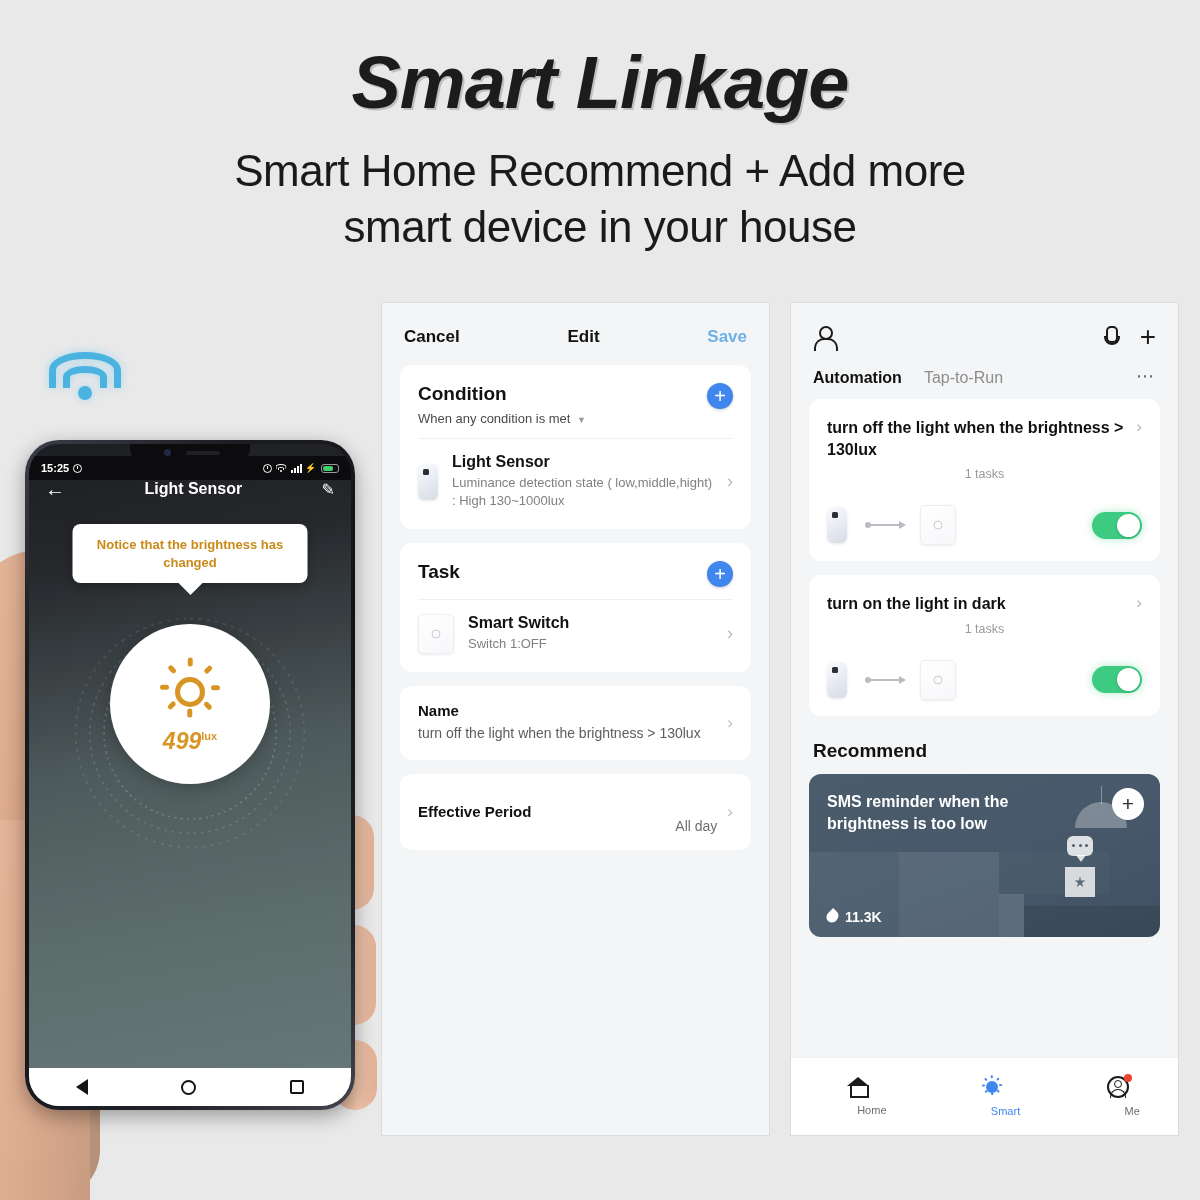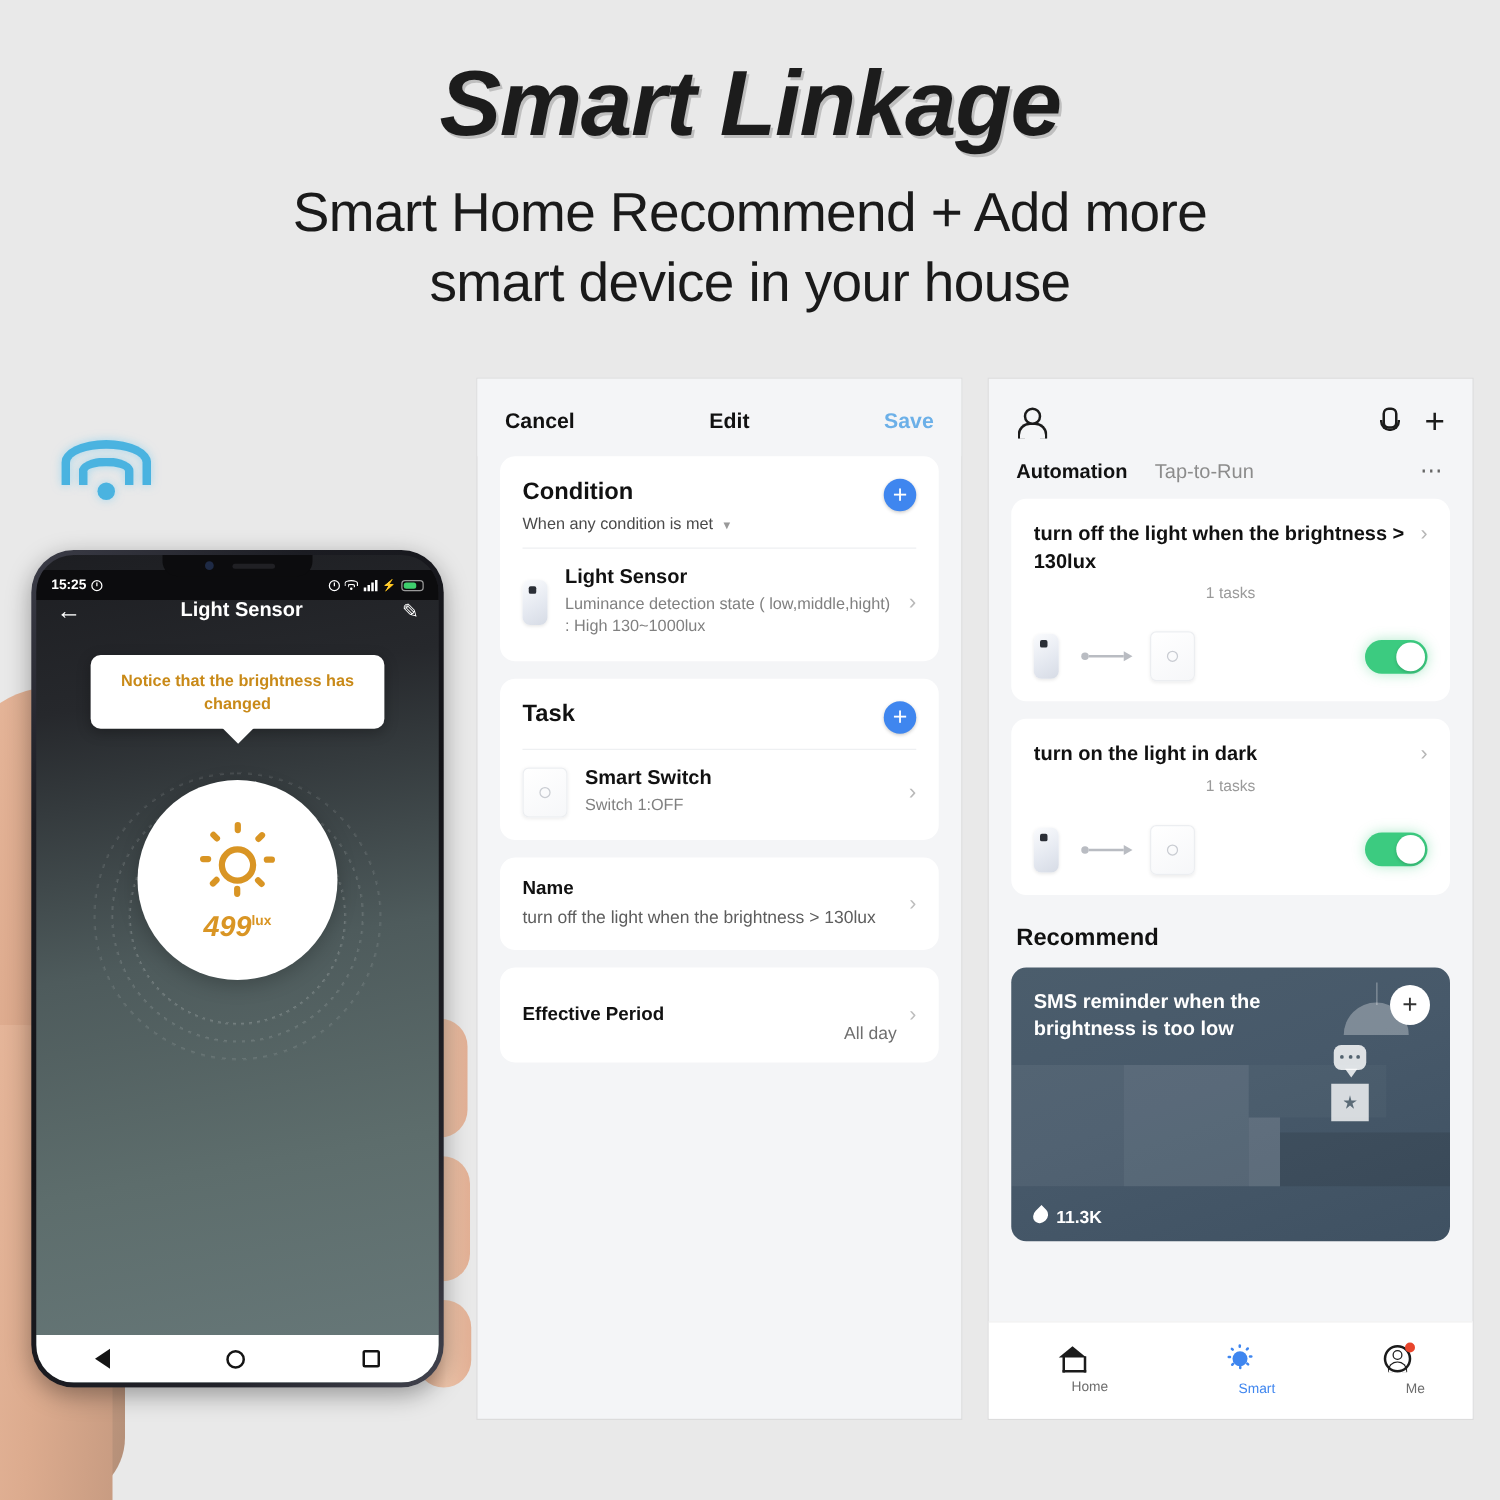--- a/index.html
+++ b/index.html
@@ -229,21 +229,21 @@
   .auto-card .ac-row { display: flex; align-items: center; margin-top: 24px; }
   .ac-arrow { display: flex; align-items: center; margin: 0 14px 0 18px; }
   .ac-arrow .cdot { width: 6px; height: 6px; border-radius: 50%; background: #b9bcc2; }
   .ac-arrow .line { width: 28px; height: 1.6px; background: #b9bcc2; }
   .ac-arrow .head { width: 0; height: 0; border-top: 4.5px solid transparent; border-bottom: 4.5px solid transparent; border-left: 7px solid #b9bcc2; }
   .toggle { margin-left: auto; width: 50px; height: 27px; border-radius: 16px; background: #3ccb80; position: relative; box-shadow: 0 0 10px rgba(60,203,128,0.4); }
   .toggle::after { content:''; position:absolute; right: 2px; top: 2px; width: 23px; height: 23px; border-radius: 50%; background: #fff; box-shadow: 0 1px 3px rgba(0,0,0,0.18); }
 
   .rec-title { font-size: 19px; font-weight: bold; color: #111; padding: 10px 22px 12px; }
   .rec-card {
-    margin: 0 18px; height: 219px; border-radius: 12px; overflow: hidden; position: relative;
+    margin: 0 18px; height: 163px; border-radius: 12px; overflow: hidden; position: relative;
     background: linear-gradient(160deg,#4b5d6c 0%, #47596a 45%, #3f5162 100%);
   }
   .rc-shape { position: absolute; background: rgba(255,255,255,0.055); }
   .rc-s1 { left: 0; top: 78px; width: 90px; height: 97px; }
   .rc-s2 { left: 90px; top: 78px; width: 100px; height: 97px; background: rgba(255,255,255,0.10); }
   .rc-s3 { left: 190px; top: 78px; width: 110px; height: 42px; background: rgba(255,255,255,0.03); }
   .rc-s4 { left: 190px; top: 120px; width: 25px; height: 55px; background: rgba(255,255,255,0.14); }
   .rc-s5 { left: 215px; top: 132px; width: 140px; height: 43px; background: rgba(0,0,0,0.10); }
   .rc-title { position: absolute; left: 18px; top: 17px; width: 215px; color: #fff; font-size: 16px; font-weight: bold; line-height: 1.4; }
   .rc-lamp { position: absolute; left: 266px; top: 12px; width: 52px; height: 40px; }

